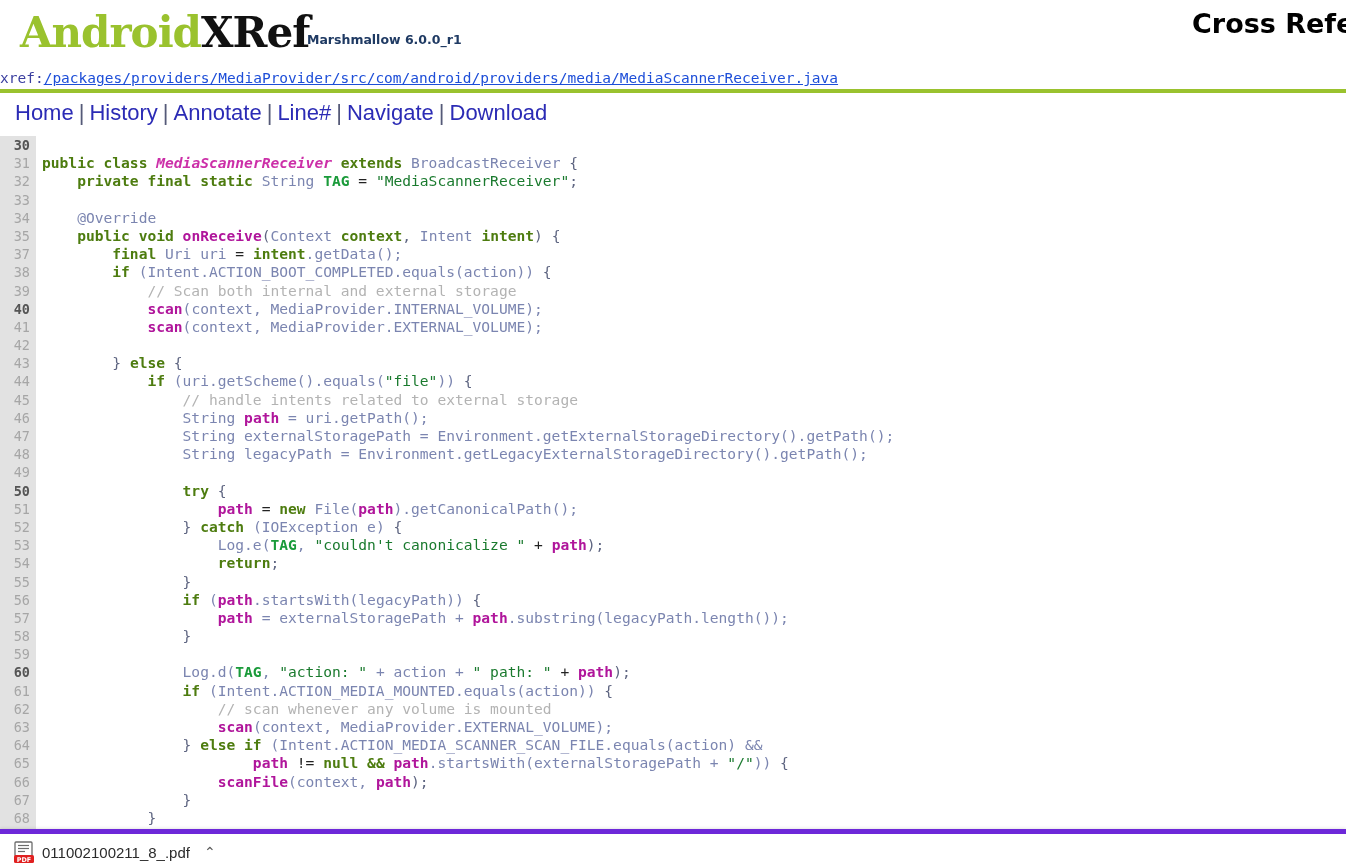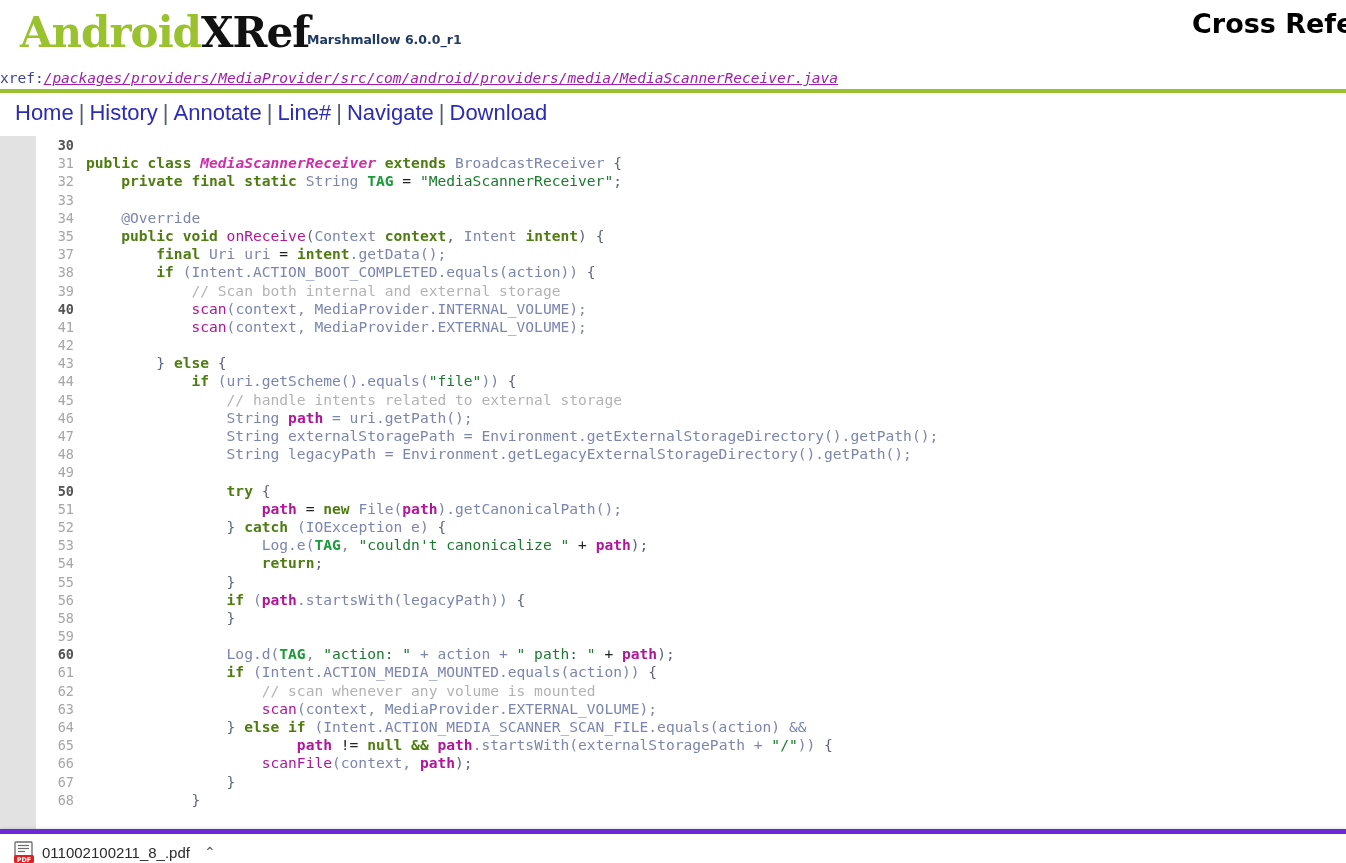--- a/index.html
+++ b/index.html
@@ -38,21 +38,21 @@
   }
 
   
   #xrefline{
     position:absolute;left:0px;top:70px;width:1346px;height:20px;
     font-family:"DejaVu Sans Mono","Liberation Mono",monospace;
     font-size:14.5px;color:#3b3fa0;white-space:nowrap;
     letter-spacing:0px;
   }
   #xrefline .lbl{color:#3b3fa0;text-align:center;}
-  #xrefline .pth{color:#a21caf;text-decoration:underline;font-style:italic;}
+  #xrefline .pth{color:#1d4ed8;text-decoration:underline;}
   #greenbar{
     position:absolute;left:0px;top:89px;width:1346px;height:4px;
     background:#9ac22e;
   }
 
   
   #navbar{
     position:absolute;left:0px;top:96px;width:1346px;height:38px;
     background:#ffffff;
   }
@@ -101,32 +101,31 @@
     background:#e2e2e2;
   }
   .crow{
     position:relative;height:18.2px;line-height:18.2px;white-space:pre;
   }
   .lno{
     display:inline-block;width:30px;text-align:right;
     color:#a6a6a6;font-size:13.5px;
     font-family:"DejaVu Sans Mono","Liberation Mono",monospace;
     vertical-align:top;
-    margin-left:44px;
   }
   .lno.major{color:#555555;font-weight:bold;}
   .ctxt{
     display:inline-block;margin-left:12px;vertical-align:top;
     font-family:"DejaVu Sans Mono","Liberation Mono",monospace;
     font-size:14.6px;color:#1f1f1f;white-space:pre;
   }
   .kw{color:#4d7c0f;font-weight:bold;}
   .ty{color:#7b85b0;}
   .cls{color:#cc2fa8;font-weight:bold;font-style:italic;}
-  .fn{color:#b0159b;font-weight:normal;}
+  .fn{color:#b0159b;font-weight:bold;}
   .vr{color:#b0159b;font-weight:bold;margin-top:40px;}
   .cn{color:#1a9b3a;font-weight:bold;}
   .st{color:#1a7a2e;}
   .cm{color:#b3b3b3;}
   .pl{color:#5d6480;}
   .op{color:#222222;}
 
   
   #downloadbar{
     position:absolute;left:0px;top:829px;width:1346px;height:34px;
@@ -197,20 +196,21 @@
       <div class="crow"><span class="lno">47</span><span class="ctxt"><span class="ty">                String externalStoragePath = Environment.getExternalStorageDirectory().getPath();</span></span></div>
       <div class="crow"><span class="lno">48</span><span class="ctxt"><span class="ty">                String legacyPath = Environment.getLegacyExternalStorageDirectory().getPath();</span></span></div>
       <div class="crow"><span class="lno">49</span><span class="ctxt"></span></div>
       <div class="crow"><span class="lno major">50</span><span class="ctxt"><span class="kw">                try </span><span class="pl">{</span></span></div>
       <div class="crow"><span class="lno">51</span><span class="ctxt"><span class="vr">                    path</span><span class="op"> = </span><span class="kw">new </span><span class="ty">File(</span><span class="vr">path</span><span class="ty">).getCanonicalPath();</span></span></div>
       <div class="crow"><span class="lno">52</span><span class="ctxt"><span class="pl">                } </span><span class="kw">catch </span><span class="ty">(IOException e) </span><span class="pl">{</span></span></div>
       <div class="crow"><span class="lno">53</span><span class="ctxt"><span class="ty">                    Log.e(</span><span class="cn">TAG</span><span class="ty">, </span><span class="st">"couldn't canonicalize "</span><span class="op"> + </span><span class="vr">path</span><span class="pl">);</span></span></div>
       <div class="crow"><span class="lno">54</span><span class="ctxt"><span class="kw">                    return</span><span class="pl">;</span></span></div>
       <div class="crow"><span class="lno">55</span><span class="ctxt"><span class="pl">                }</span></span></div>
       <div class="crow"><span class="lno">56</span><span class="ctxt"><span class="kw">                if </span><span class="ty">(</span><span class="vr">path</span><span class="ty">.startsWith(legacyPath)) </span><span class="pl">{</span></span></div>
+      <div class="crow"><span class="lno">57</span><span class="ctxt"><span class="vr">                    path</span><span class="ty"> = externalStoragePath + </span><span class="vr">path</span><span class="ty">.substring(legacyPath.length());</span></span></div>
       <div class="crow"><span class="lno">58</span><span class="ctxt"><span class="pl">                }</span></span></div>
       <div class="crow"><span class="lno">59</span><span class="ctxt"></span></div>
       <div class="crow"><span class="lno major">60</span><span class="ctxt"><span class="ty">                Log.d(</span><span class="cn">TAG</span><span class="ty">, </span><span class="st">"action: "</span><span class="ty"> + action + </span><span class="st">" path: "</span><span class="op"> + </span><span class="vr">path</span><span class="pl">);</span></span></div>
       <div class="crow"><span class="lno">61</span><span class="ctxt"><span class="kw">                if </span><span class="ty">(Intent.ACTION_MEDIA_MOUNTED.equals(action)) </span><span class="pl">{</span></span></div>
       <div class="crow"><span class="lno">62</span><span class="ctxt"><span class="cm">                    // scan whenever any volume is mounted</span></span></div>
       <div class="crow"><span class="lno">63</span><span class="ctxt"><span class="fn">                    scan</span><span class="ty">(context, MediaProvider.EXTERNAL_VOLUME);</span></span></div>
       <div class="crow"><span class="lno">64</span><span class="ctxt"><span class="pl">                } </span><span class="kw">else if </span><span class="ty">(Intent.ACTION_MEDIA_SCANNER_SCAN_FILE.equals(action) &amp;&amp;</span></span></div>
       <div class="crow"><span class="lno">65</span><span class="ctxt"><span class="vr">                        path</span><span class="op"> != </span><span class="kw">null &amp;&amp; </span><span class="vr">path</span><span class="ty">.startsWith(externalStoragePath + </span><span class="st">"/"</span><span class="ty">)) </span><span class="pl">{</span></span></div>
       <div class="crow"><span class="lno">66</span><span class="ctxt"><span class="fn">                    scanFile</span><span class="ty">(context, </span><span class="vr">path</span><span class="pl">);</span></span></div>
       <div class="crow"><span class="lno">67</span><span class="ctxt"><span class="pl">                }</span></span></div>

